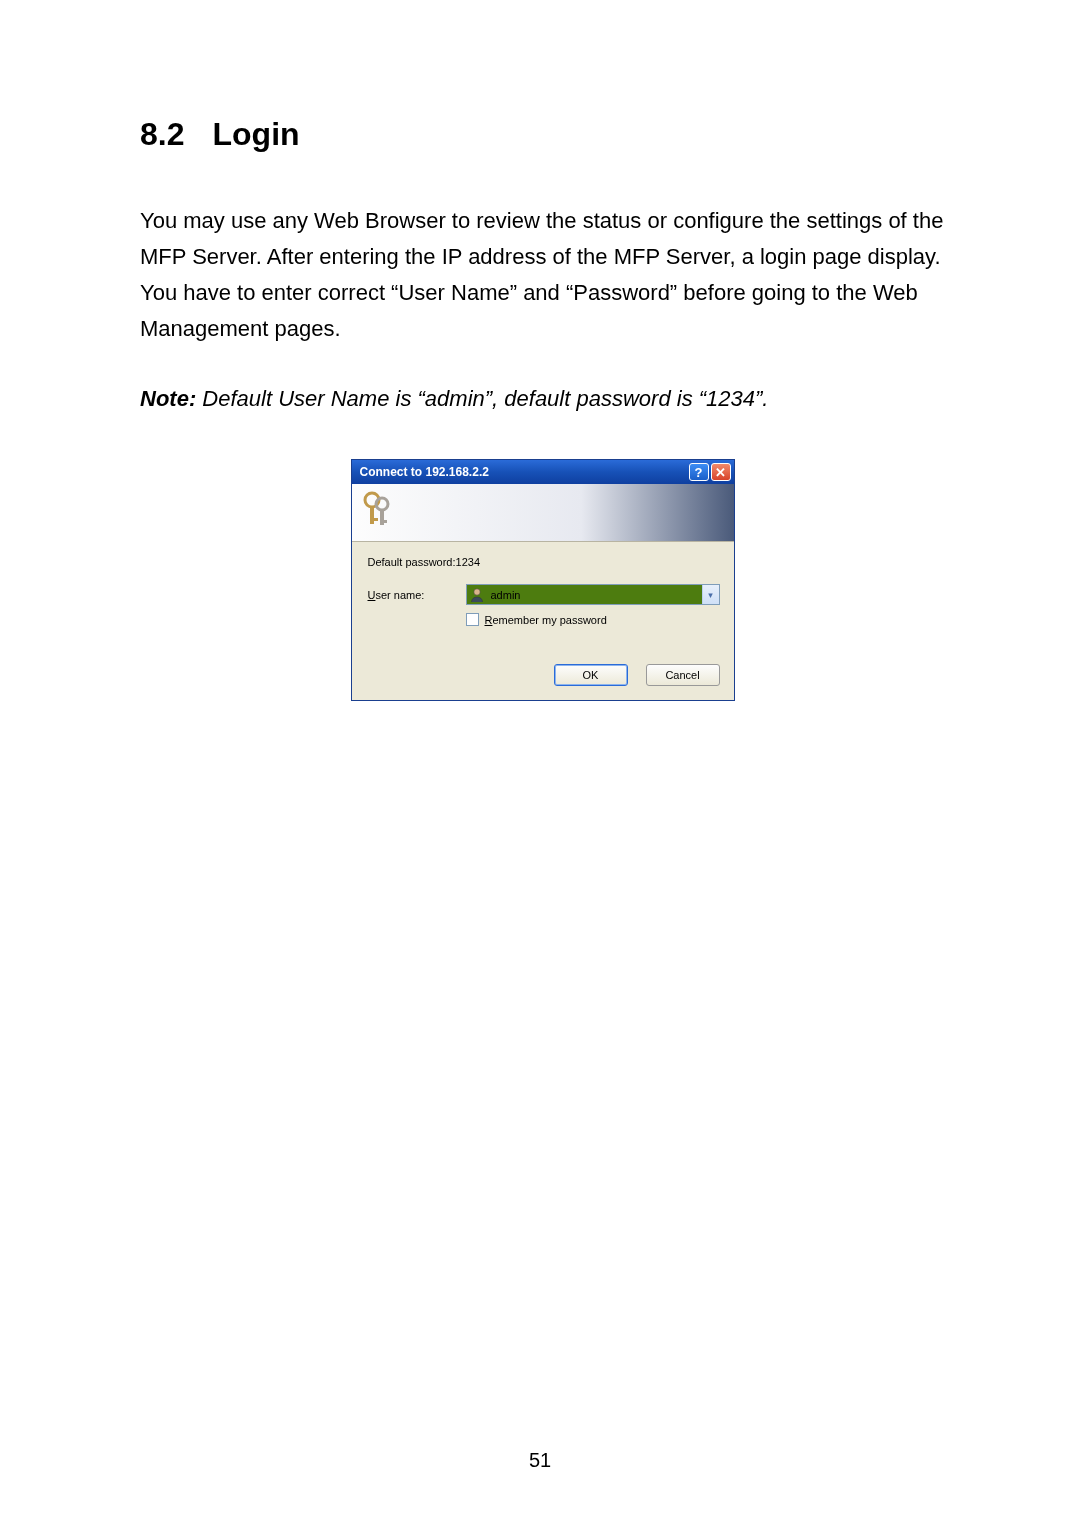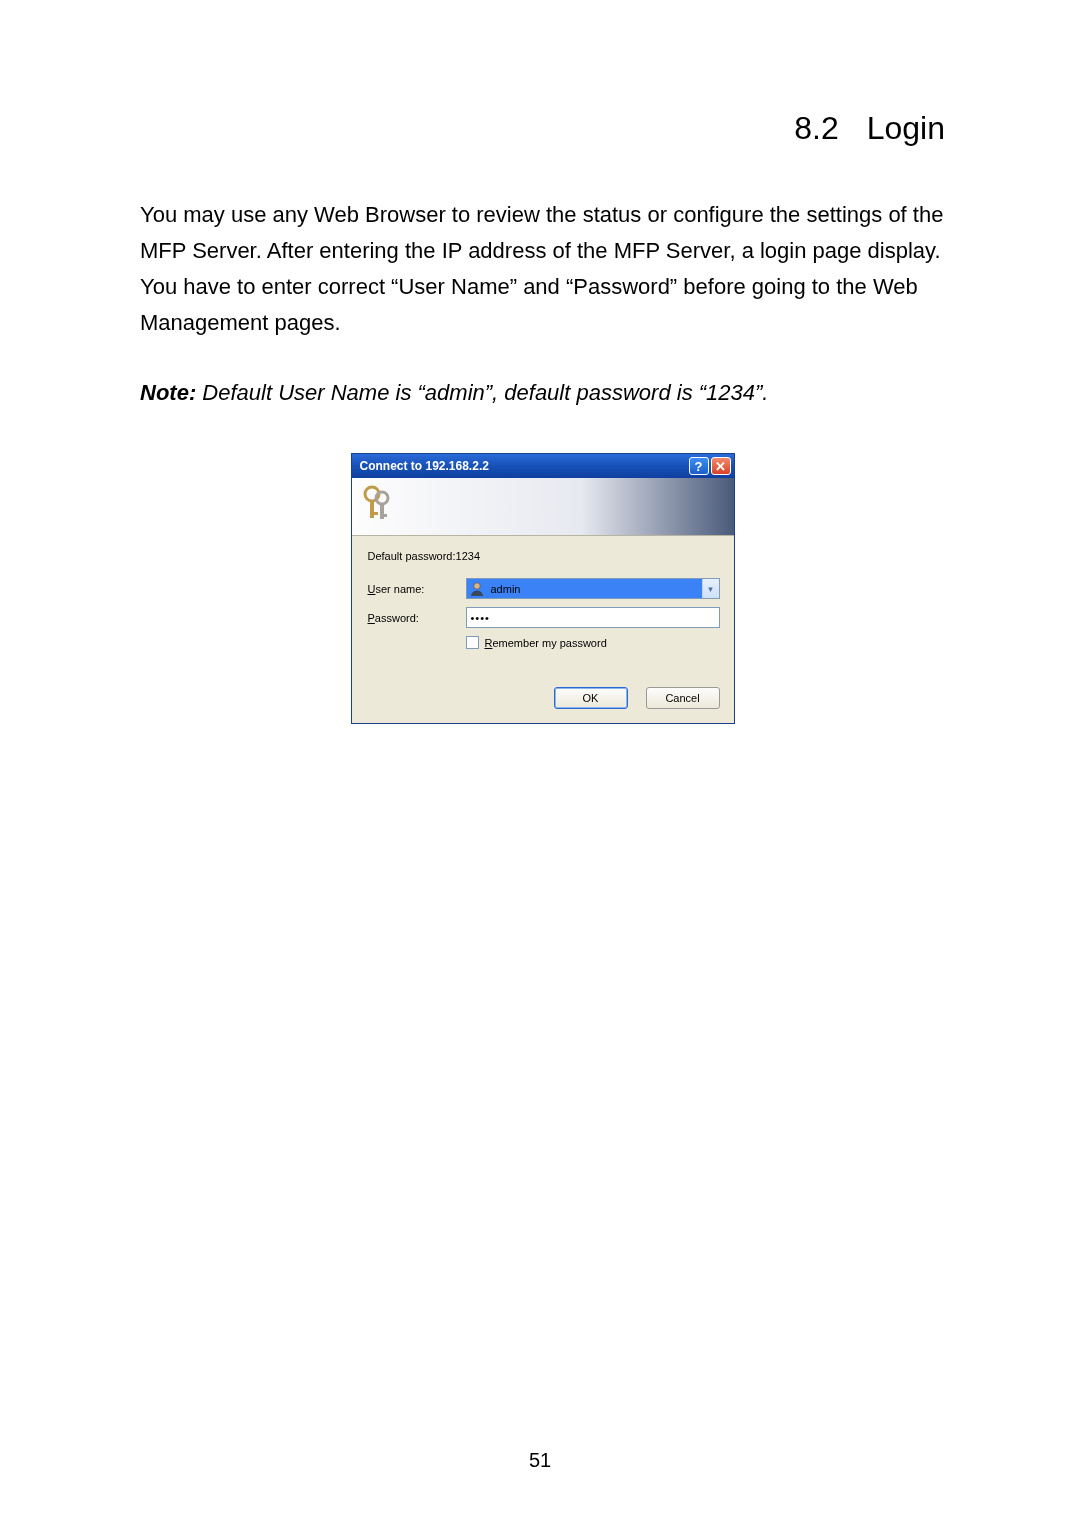--- a/index.html
+++ b/index.html
@@ -11,23 +11,22 @@
     color: #000;
   }
   .page {
     width: 1080px;
     height: 1528px;
     position: relative;
     padding: 110px 135px 0 140px;
   }
   .heading {
     font-size: 32px;
-    font-weight: normal;
-    margin: 0 0 50px 0;
-    text-align: right;
+    font-weight: bold;
+    margin: 6px 0 50px 0;
   }
   .heading .num { display:inline-block; }
   .heading .gap { display:inline-block; width:28px; }
   .body-text {
     font-size: 22px;
     line-height: 36px;
     margin: 8px 0 34px 0;
   }
   .note-line {
     font-size: 22px;
@@ -90,21 +89,21 @@
 
   .row { display:flex; align-items:center; margin-bottom:8px; }
   .lbl { width:100px; font-size:11px; padding-left:2px; }
   .lbl .ul { text-decoration: underline; }
   .field-wrap { flex:1; position:relative; }
 
   .combo {
     display:flex; align-items:center;
     height:21px;
     border:1px solid #7f9db9;
-    background:#3b82f6;
+    background:#4d7c0f;
     font-size:11px;
   }
   .combo .user-icon { width:16px; height:16px; margin:0 4px 0 2px; flex:0 0 auto; }
   .combo .value { flex:1; padding-left: 2px; }
   .combo .chev {
     width:17px; height:19px;
     border-left:1px solid #bcd2ee;
     background: linear-gradient(to bottom,#e8f0fb,#cfe0f7);
     display:flex; align-items:center; justify-content:center;
     color:#4a6ea9; font-size:9px;
@@ -202,28 +201,20 @@
                 <circle cx="8" cy="5" r="3.2" fill="#d9b48a" stroke="#333" stroke-width="0.5"></circle>
                 <path d="M2.5 15c0-3.2 2.5-5 5.5-5s5.5 1.8 5.5 5" fill="#3a4a5a" stroke="#333" stroke-width="0.5"></path>
               </svg>
             </span>
             <span class="value">admin</span>
             <span class="chev">▾</span>
           </div>
         </div>
       </div>
 
-      <div class="row">
-        <div class="lbl"><span class="ul">P</span><span>assword:</span></div>
-        <div class="field-wrap">
-          <div class="pw">
-              <span>••••</span>
-            </div>
-        </div>
-      </div>
 
       <div class="remember-row">
         <span class="chk"></span>
         <span class="remember-label"><span class="ul">R</span><span>emember my password</span></span>
       </div>
     </div>
 
     <div class="btn-row">
       <div class="btn default">OK</div>
       <div class="btn">Cancel</div>

